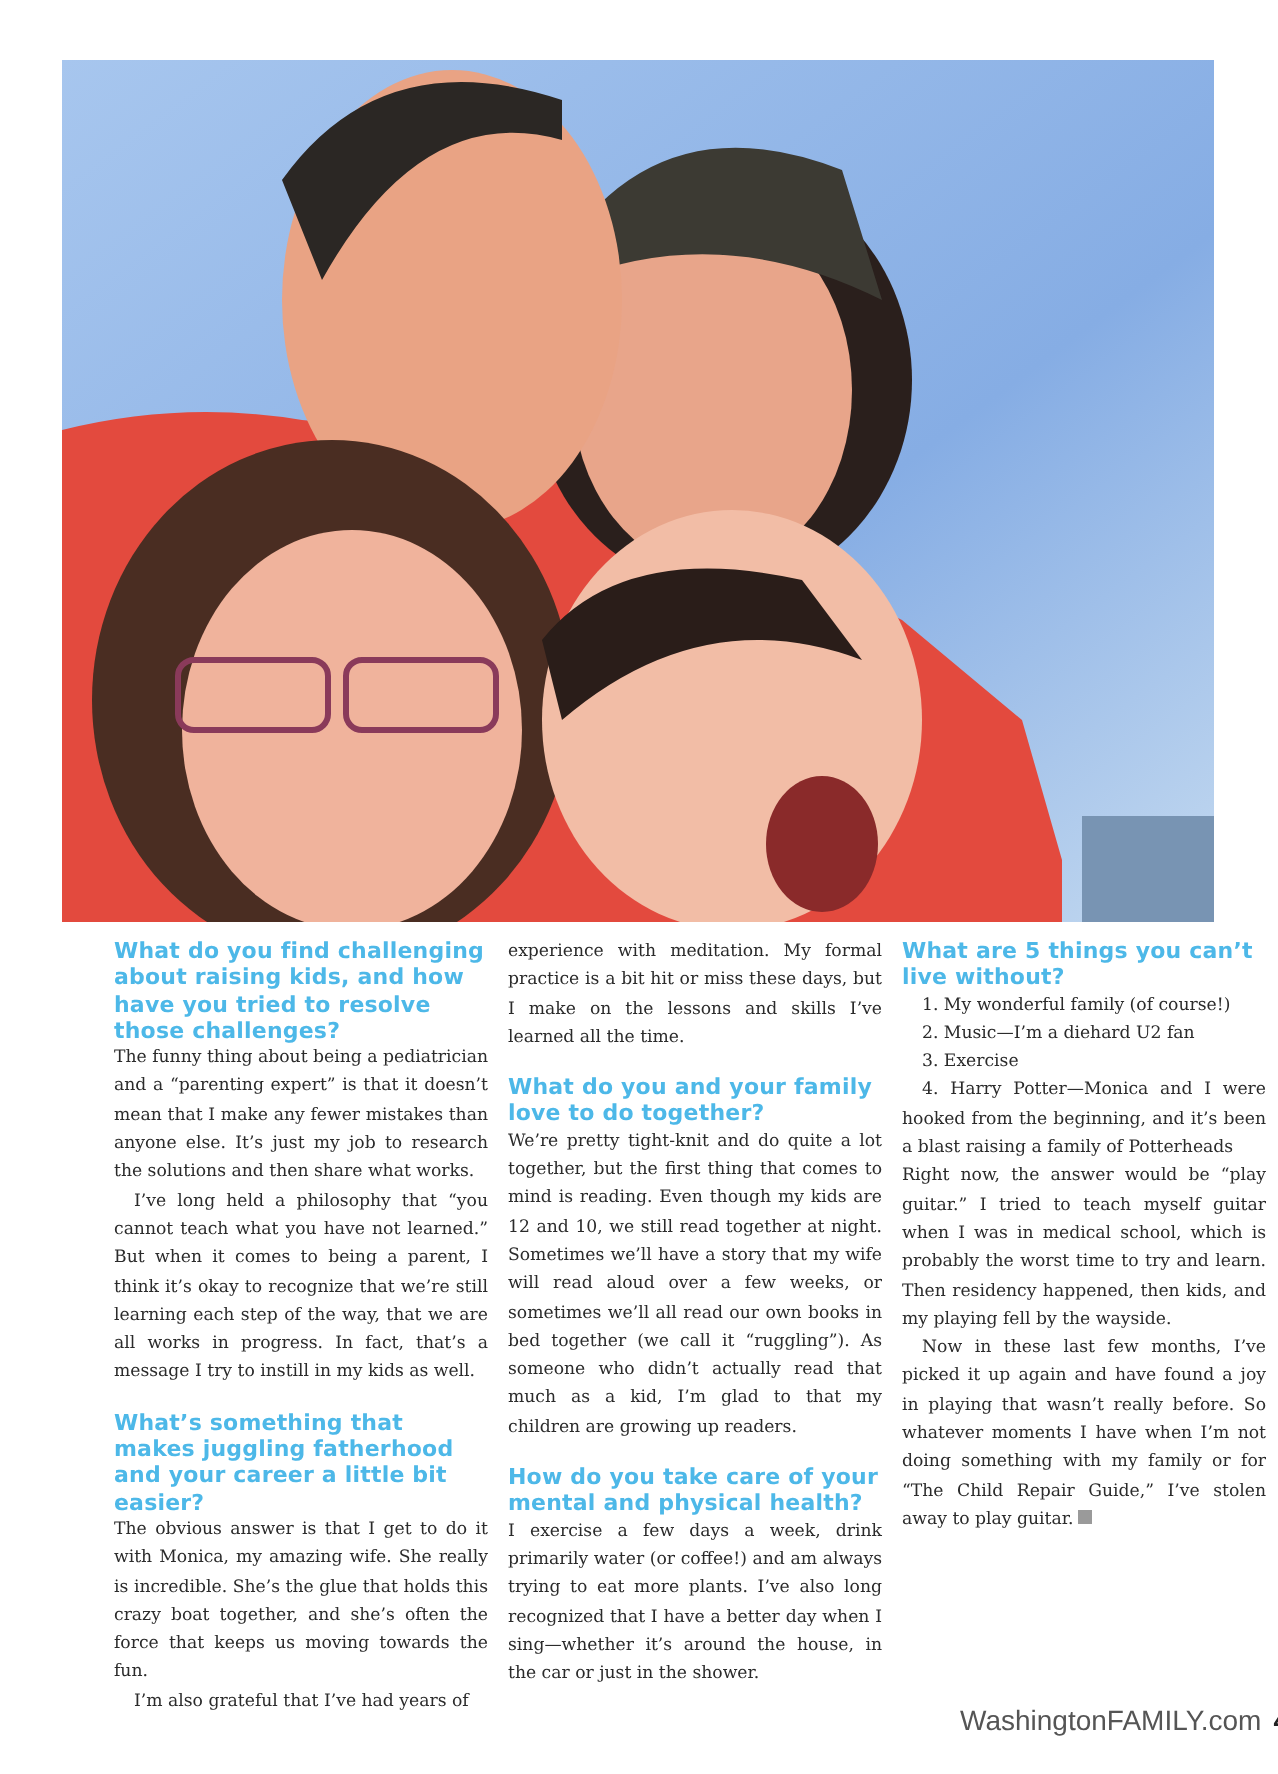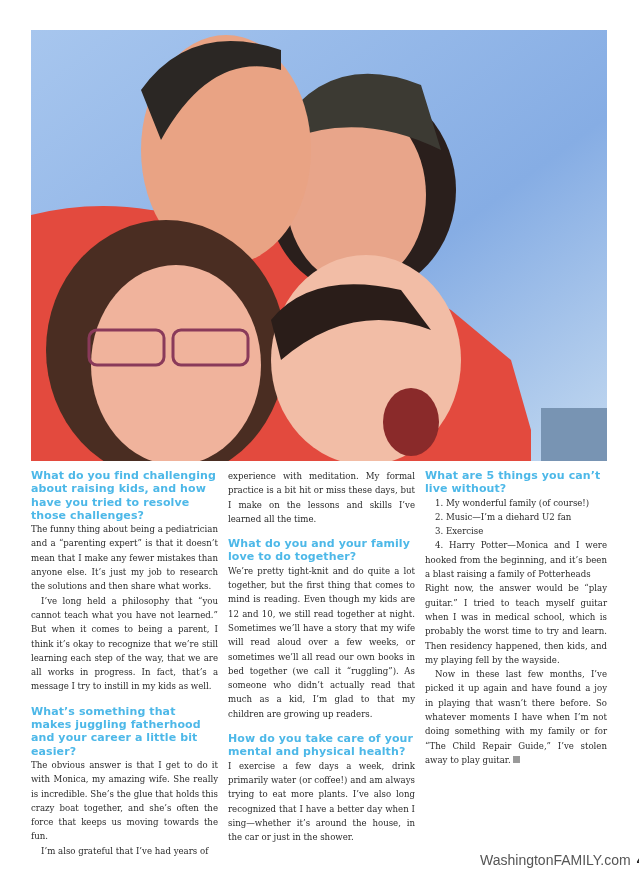--- a/index.html
+++ b/index.html
@@ -7,20 +7,21 @@
   .photo {
     position: absolute; left: 31px; top: 30px; width: 576px; height: 431px;
     overflow: hidden;
     background: linear-gradient(160deg, #a9c9ef 0%, #8fb3e6 40%, #7fa6e0 70%, #b8d2ef 100%);
   }
   .photo svg { width: 100%; height: 100%; display: block; }
   .col {
     position: absolute; top: 469px;
     font-family: "DejaVu Serif", serif; font-size: 8.6px; line-height: 14.3px; color: #2b2b2b;
     text-align: justify;
+    margin-left: 26px;
   }
   .c1 { left: 31px; width: 187px; }
   .c2 { left: 228px; width: 187px; }
   .c3 { left: 425px; width: 182px; }
   .q {
     font-family: "DejaVu Sans", sans-serif; font-weight: bold; color: #4db8e8;
     font-size: 11px; line-height: 13.3px; margin: 0; text-align: left; letter-spacing: 0.1px;
   }
   .sp { margin-top: 11px; }
   p { margin: 0; }
@@ -89,18 +90,18 @@
 
 <div class="col c3">
   <h3 class="q">What are 5 things you can’t live without?</h3>
   <div>
     <p class="li">1. My wonderful family (of course!)</p>
     <p class="li">2. Music—I’m a diehard U2 fan</p>
     <p class="li">3. Exercise</p>
     <p class="li">4. Harry Potter—Monica and I were hooked from the beginning, and it’s been a blast raising a family of Potterheads</p>
   </div>
   <p>Right now, the answer would be “play guitar.” I tried to teach myself guitar when I was in medical school, which is probably the worst time to try and learn. Then residency happened, then kids, and my playing fell by the wayside.</p>
-  <p class="ind"><span>Now in these last few months, I’ve picked it up again and have found a joy in playing that wasn’t there before. So whatever moments I have when I’m not doing something with my family or for “The Child Repair Guide,” I’ve stolen away to play guitar.</span><span class="end-mark"></span></p>
+  <p class="ind"><span>Now in these last few months, I’ve picked it up again and have found a joy in playing that wasn’t really before. So whatever moments I have when I’m not doing something with my family or for “The Child Repair Guide,” I’ve stolen away to play guitar.</span><span class="end-mark"></span></p>
 </div>
 
 <div class="footer">
   <span>WashingtonFAMILY.com</span><span class="pg">41</span>
 </div>
 
 </body></html>

